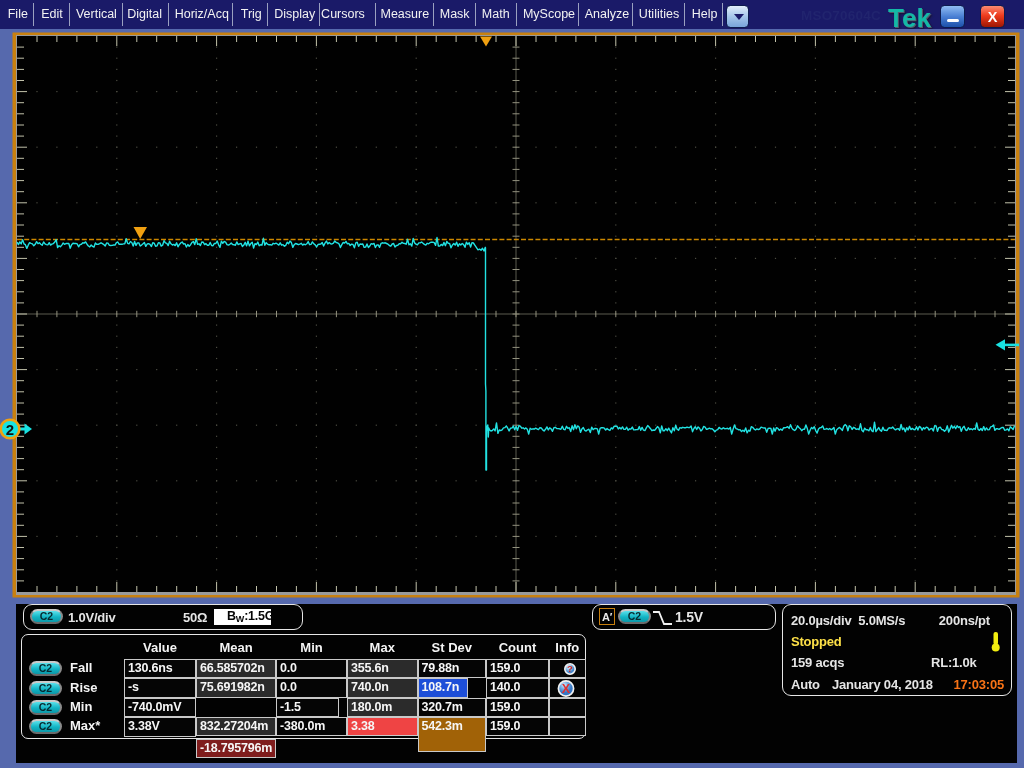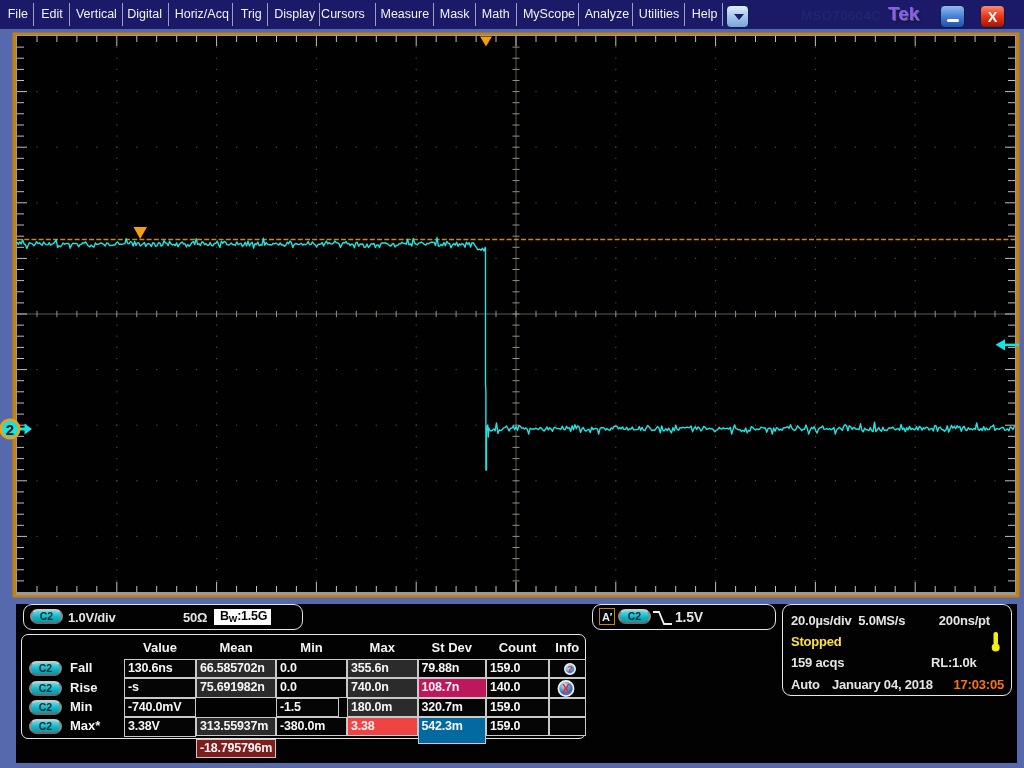--- a/index.html
+++ b/index.html
@@ -1,20 +1,20 @@
 <!DOCTYPE html>
 <html><head><meta charset="utf-8"><style>
 * {margin:0;padding:0;box-sizing:border-box}
 body {width:1024px;height:768px;position:relative;overflow:hidden;background:#5669ad;
   font-family:"Liberation Sans",sans-serif}
 #menubar {position:absolute;left:0;top:0;width:1024px;height:29px;background:#1a1a68}
 .mi {position:absolute;top:7px;transform:translateX(-50%);color:#f2f2f2;font-size:12.5px;white-space:nowrap}
 .sep {position:absolute;top:3px;width:1px;height:23px;background:#9aa0c0}
 #mso {position:absolute;left:801px;top:7.5px;color:#21246e;font-size:13.5px;font-weight:bold;letter-spacing:.2px}
-#tek {position:absolute;left:888px;top:3px;color:#8b5cf6;font-size:19px;font-weight:bold;
+#tek {position:absolute;left:888px;top:3px;color:#14b8a6;font-size:26px;font-weight:bold;
   text-shadow:1px 1px 0 #555a70,2px 2px 2px #15152e}
 .wbtn {position:absolute;top:4.5px;width:25px;height:23px;border-radius:4.5px;border:1px solid #0d1b4d;
   color:#fff;text-align:center}
 #btnmin {left:940px;background:linear-gradient(#90bcf2,#4a80d4 50%,#1c50aa)}
 #btnmin b {position:absolute;left:6px;top:13px;width:11.5px;height:3.2px;background:#fff;display:block;border-radius:1.5px}
 #btnclose {left:980px;background:linear-gradient(#fa8a72,#ee3c1e 45%,#9e1602);font-weight:bold;font-size:14.5px;line-height:22px}
 #btndrop {left:726px;width:23px;background:linear-gradient(#e2eefa,#a6c6ea 50%,#78a4da);}
 #btndrop s {position:absolute;left:6.5px;top:8px;width:0;height:0;border-left:5px solid transparent;
   border-right:5px solid transparent;border-top:6.5px solid #1a1a68}
 #bottom {position:absolute;left:16px;top:604px;width:1001px;height:159px;background:#020202}
@@ -1170,21 +1170,21 @@
 <circle cx="10" cy="400" r="9.3" fill="#19e2e2" stroke="#f0a011" stroke-width="2.6"></circle>
 <text x="10" y="405.5" font-family="Liberation Sans" font-size="15" font-weight="bold" fill="#101010" text-anchor="middle">2</text>
 <rect x="1004" y="314.6" width="15" height="2.6" fill="#19e2e2"></rect>
 <polygon points="995.5,315.8 1005,310.2 1005,321.4" fill="#19e2e2"></polygon>
 </svg>
 <div id="bottom"></div>
 <div class="box" style="left:23px;top:604px;width:280px;height:26px">
   <span class="c2b" style="left:6px;top:4px">C2</span>
   <span class="bt" style="left:44px;top:5px">1.0V/div</span>
   <span class="bt" style="left:159px;top:5px">50Ω</span>
-  <span class="bt" style="left:190px;top:3.5px;width:57px;height:16px;background:#fff;color:#050505;padding-left:6px;font-size:12.5px">B<span style="font-size:9px;vertical-align:-2px">W</span>:1.5G</span>
+  <span class="bt" style="left:190px;top:3.5px;width:57px;height:16px;background:#fff;color:#050505;padding-left:13px;font-size:12.5px">B<span style="font-size:9px;vertical-align:-2px">W</span>:1.5G</span>
 </div>
 <div class="box" style="left:592px;top:604px;width:184px;height:26px">
   <span class="bt" style="left:6px;top:3px;width:16px;height:17px;border:1.5px solid #c8800f;text-align:center;line-height:16px;font-size:11px;color:#e8e8e8">A′</span>
   <span class="c2b" style="left:25px;top:4px">C2</span>
   <svg width="22" height="18" style="position:absolute;left:59px;top:4px">
     <polyline points="1,3 7,3 12,15 20,15" fill="none" stroke="#f0f0f0" stroke-width="1.8"></polyline>
     </svg>
   <span class="bt" style="left:82px;top:4px;font-size:14px">1.5V</span>
 </div>
 <div class="box" style="left:782px;top:604px;width:230px;height:92px">
@@ -1217,39 +1217,39 @@
 <div class="cell" style="left:347px;top:659.0px;width:70.5px;height:19.3px;background:#2b2b2b">355.6n</div>
 <div class="cell" style="left:417.5px;top:659.0px;width:68.5px;height:19.3px;background:#050505">79.88n</div>
 <div class="cell" style="left:486px;top:659.0px;width:63px;height:19.3px;background:#050505">159.0</div>
 <div class="cell" style="left:549px;top:659.0px;width:36.5px;height:19.3px;background:#050505"></div>
 <span class="c2b" style="left:29px;top:680.5px">C2</span>
 <span class="rl" style="left:70px;top:679.5px">Rise</span>
 <div class="cell" style="left:124px;top:678.3px;width:72px;height:19.3px;background:#050505">-s</div>
 <div class="cell" style="left:196px;top:678.3px;width:80px;height:19.3px;background:#2b2b2b">75.691982n</div>
 <div class="cell" style="left:276px;top:678.3px;width:71px;height:19.3px;background:#050505">0.0</div>
 <div class="cell" style="left:347px;top:678.3px;width:70.5px;height:19.3px;background:#2b2b2b">740.0n</div>
-<div class="cell" style="left:417.5px;top:678.3px;width:91px;height:19.3px;background:#be185d">108.7n</div>
+<div class="cell" style="left:417.5px;top:678.3px;width:50px;height:19.3px;background:#1d4ed8">108.7n</div>
 <div class="cell" style="left:486px;top:678.3px;width:63px;height:19.3px;background:#050505">140.0</div>
 <div class="cell" style="left:549px;top:678.3px;width:36.5px;height:19.3px;background:#050505"></div>
 <span class="c2b" style="left:29px;top:699.8px">C2</span>
 <span class="rl" style="left:70px;top:698.8px">Min</span>
 <div class="cell" style="left:124px;top:697.6px;width:72px;height:19.3px;background:#050505">-740.0mV</div>
 <div class="cell" style="left:196px;top:739px;width:80px;height:19.3px;background:#7f1d1d">-18.795796m</div>
 <div class="cell" style="left:276px;top:697.6px;width:63px;height:19.3px;background:#050505">-1.5</div>
 <div class="cell" style="left:347px;top:697.6px;width:70.5px;height:19.3px;background:#2b2b2b">180.0m</div>
 <div class="cell" style="left:417.5px;top:697.6px;width:68.5px;height:19.3px;background:#050505">320.7m</div>
 <div class="cell" style="left:486px;top:697.6px;width:63px;height:19.3px;background:#050505">159.0</div>
 <div class="cell" style="left:549px;top:697.6px;width:36.5px;height:19.3px;background:#050505"></div>
 <span class="c2b" style="left:29px;top:719.0px">C2</span>
 <span class="rl" style="left:70px;top:718.0px">Max*</span>
 <div class="cell" style="left:124px;top:716.9px;width:72px;height:20px;background:#050505">3.38V</div>
-<div class="cell" style="left:196px;top:716.9px;width:80px;height:19.3px;background:#2b2b2b">313.55937m</div>
+<div class="cell" style="left:196px;top:716.9px;width:80px;height:19.3px;background:#2b2b2b">832.27204m</div>
 <div class="cell" style="left:276px;top:716.9px;width:71px;height:19.3px;background:#050505">-380.0m</div>
 <div class="cell" style="left:347px;top:716.9px;width:70.5px;height:19.3px;background:#ef4444">3.38</div>
-<div class="cell" style="left:417.5px;top:716.9px;width:68.5px;height:27px;background:#0369a1">542.3m</div>
+<div class="cell" style="left:417.5px;top:716.9px;width:68.5px;height:35px;background:#a16207">542.3m</div>
 <div class="cell" style="left:486px;top:716.9px;width:63px;height:19.3px;background:#050505">159.0</div>
 <div class="cell" style="left:549px;top:716.9px;width:36.5px;height:19.3px;background:#050505"></div>
 <svg width="14" height="14" style="position:absolute;left:563px;top:662px">
 <defs>
       <radialGradient id="sp1" cx="38%" cy="30%">
         <stop offset="0%" stop-color="#e8f2fc"></stop>
         <stop offset="55%" stop-color="#8cc0ea"></stop>
         <stop offset="100%" stop-color="#4788cc"></stop>
       </radialGradient>
     </defs>

